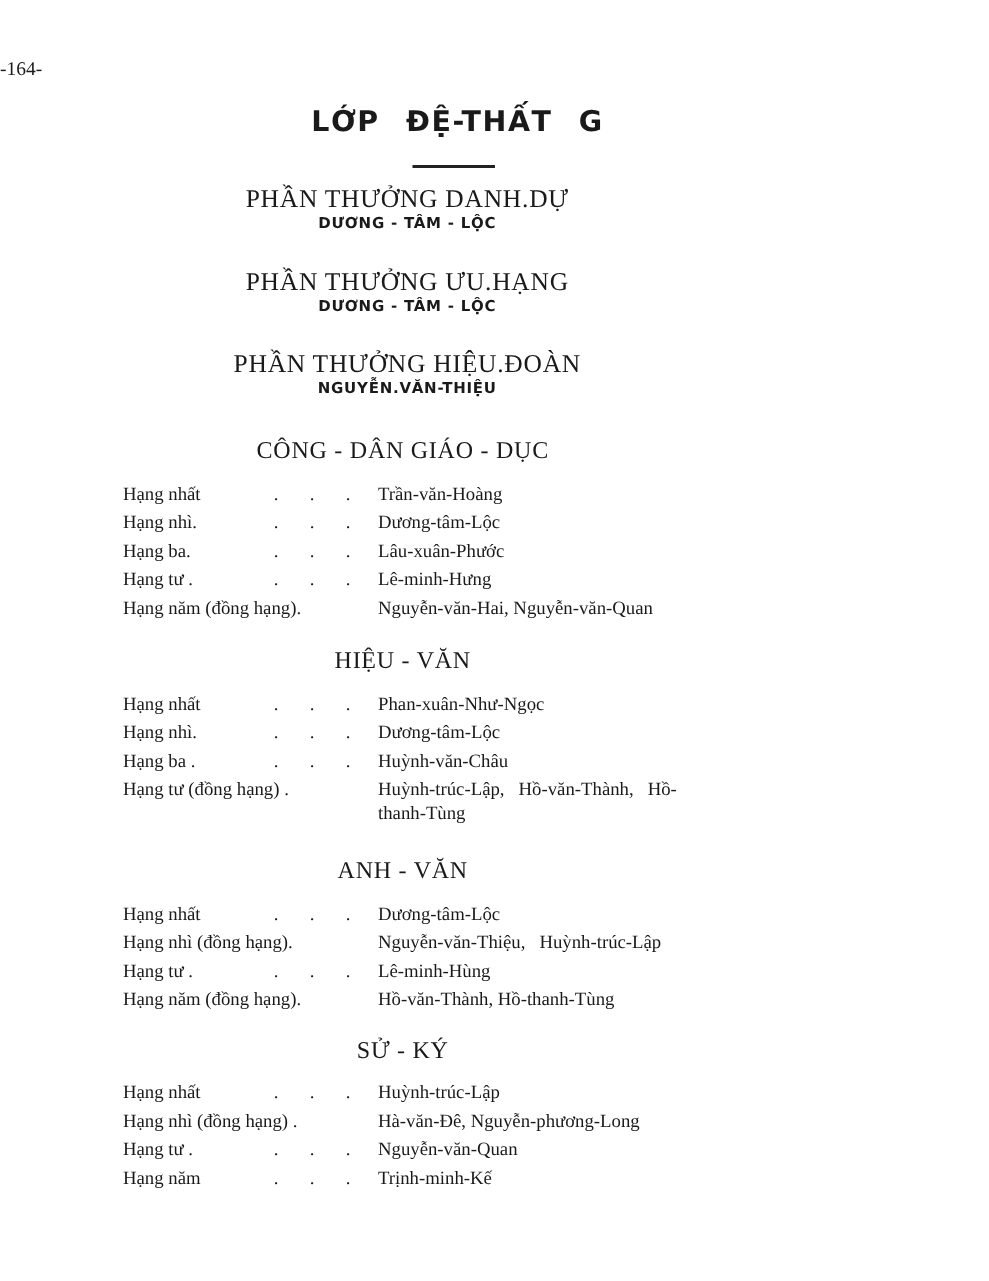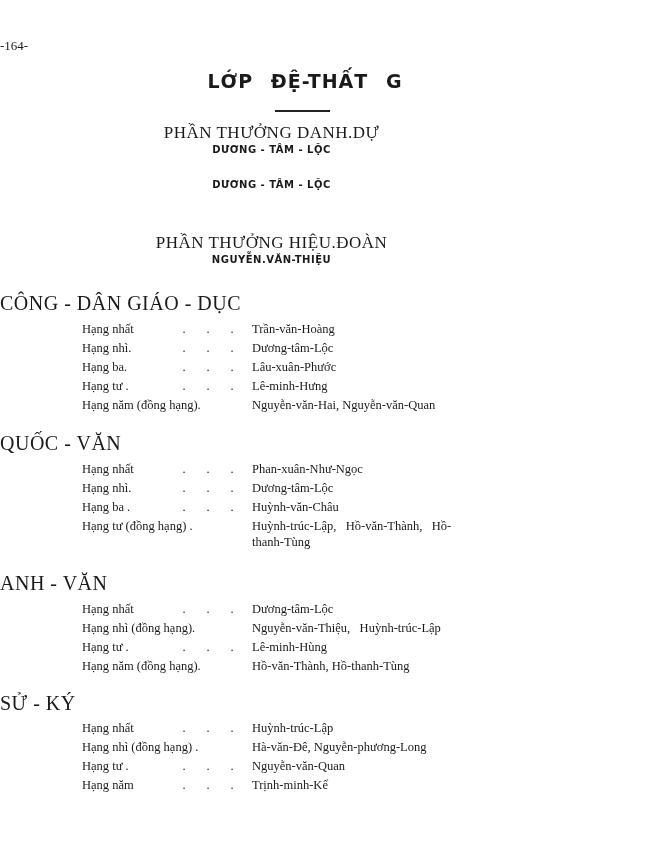--- a/index.html
+++ b/index.html
@@ -7,40 +7,41 @@
       width: 659px; height: 854px; background: #ffffff; color: #1a1a1a;
       font-family: "Liberation Serif", serif; position: relative; overflow: hidden;
     }
     .page-number { position: absolute; top: 38px; left: 0; width: 659px; text-align: left; font-size: 13px; }
     .page-title { position: absolute; top: 70px; left: 0; width: 610px; text-align: center;
       font-family: "DejaVu Sans", sans-serif; font-weight: bold; font-size: 19px; letter-spacing: 1px; word-spacing: 10px; }
     .divider { position: absolute; top: 110px; left: 275px; width: 55px; height: 2px; background: #222; }
     .award { position: absolute; left: 0; width: 543px; text-align: center; }
     .award-title { font-size: 17px; letter-spacing: 0.5px; }
     .award-name { font-family: "DejaVu Sans", sans-serif; font-weight: bold; font-size: 10px; letter-spacing: 0.5px; margin-top: 1px; }
-    .subject-title { position: absolute; left: 0; width: 537px; font-size: 20px; letter-spacing: 0.5px; }
+    .subject-title { position: absolute; left: 0; width: 537px; text-align: center; font-size: 16px; letter-spacing: 0.5px; }
     .row { position: absolute; left: 82px; font-size: 12.5px; height: 18px; white-space: nowrap; }
     .rank { position: absolute; left: 0; }
     .dots { position: absolute; left: 90px; letter-spacing: 0; }
     .dots span { display: inline-block; width: 24px; text-align: center; }
     .winner { position: absolute; left: 170px; }
     .winner2 { position: absolute; left: 170px; top: 16px; }
   </style>
 </head>
 <body>
 
 <div class="page-number">-164-</div>
 <div class="page-title">LỚP ĐỆ-THẤT G</div>
 <div class="divider"></div>
 
 <div class="award" style="top:123px">
   <div class="award-title">PHẦN THƯỞNG DANH.DỰ</div>
   <div class="award-name">DƯƠNG - TÂM - LỘC</div>
 </div>
 <div class="award" style="top:178px">
+  <div class="award-title">PHẦN THƯỞNG ƯU.HẠNG</div>
   <div class="award-name">DƯƠNG - TÂM - LỘC</div>
 </div>
 <div class="award" style="top:233px">
   <div class="award-title">PHẦN THƯỞNG HIỆU.ĐOÀN</div>
   <div class="award-name">NGUYỄN.VĂN-THIỆU</div>
 </div>
 
 <div class="subject-title" style="top:292px">CÔNG - DÂN GIÁO - DỤC</div>
 <div class="row" style="top:322px">
     <span class="rank">Hạng nhất</span>
@@ -60,21 +61,21 @@
 <div class="row" style="top:379px">
     <span class="rank">Hạng tư .</span>
     <span class="dots"><span>.</span><span>.</span><span>.</span></span>
     <span class="winner">Lê-minh-Hưng</span>
   </div>
 <div class="row" style="top:398px">
     <span class="rank">Hạng năm (đồng hạng).</span>
     <span class="winner">Nguyễn-văn-Hai, Nguyễn-văn-Quan</span>
   </div>
 
-<div class="subject-title" style="top:432px">QUỐC - VĂN</div>
+<div class="subject-title" style="top:432px">HIỆU - VĂN</div>
 <div class="row" style="top:462px">
     <span class="rank">Hạng nhất</span>
     <span class="dots"><span>.</span><span>.</span><span>.</span></span>
     <span class="winner">Phan-xuân-Như-Ngọc</span>
   </div>
 <div class="row" style="top:481px">
     <span class="rank">Hạng nhì.</span>
     <span class="dots"><span>.</span><span>.</span><span>.</span></span>
     <span class="winner">Dương-tâm-Lộc</span>
   </div>

